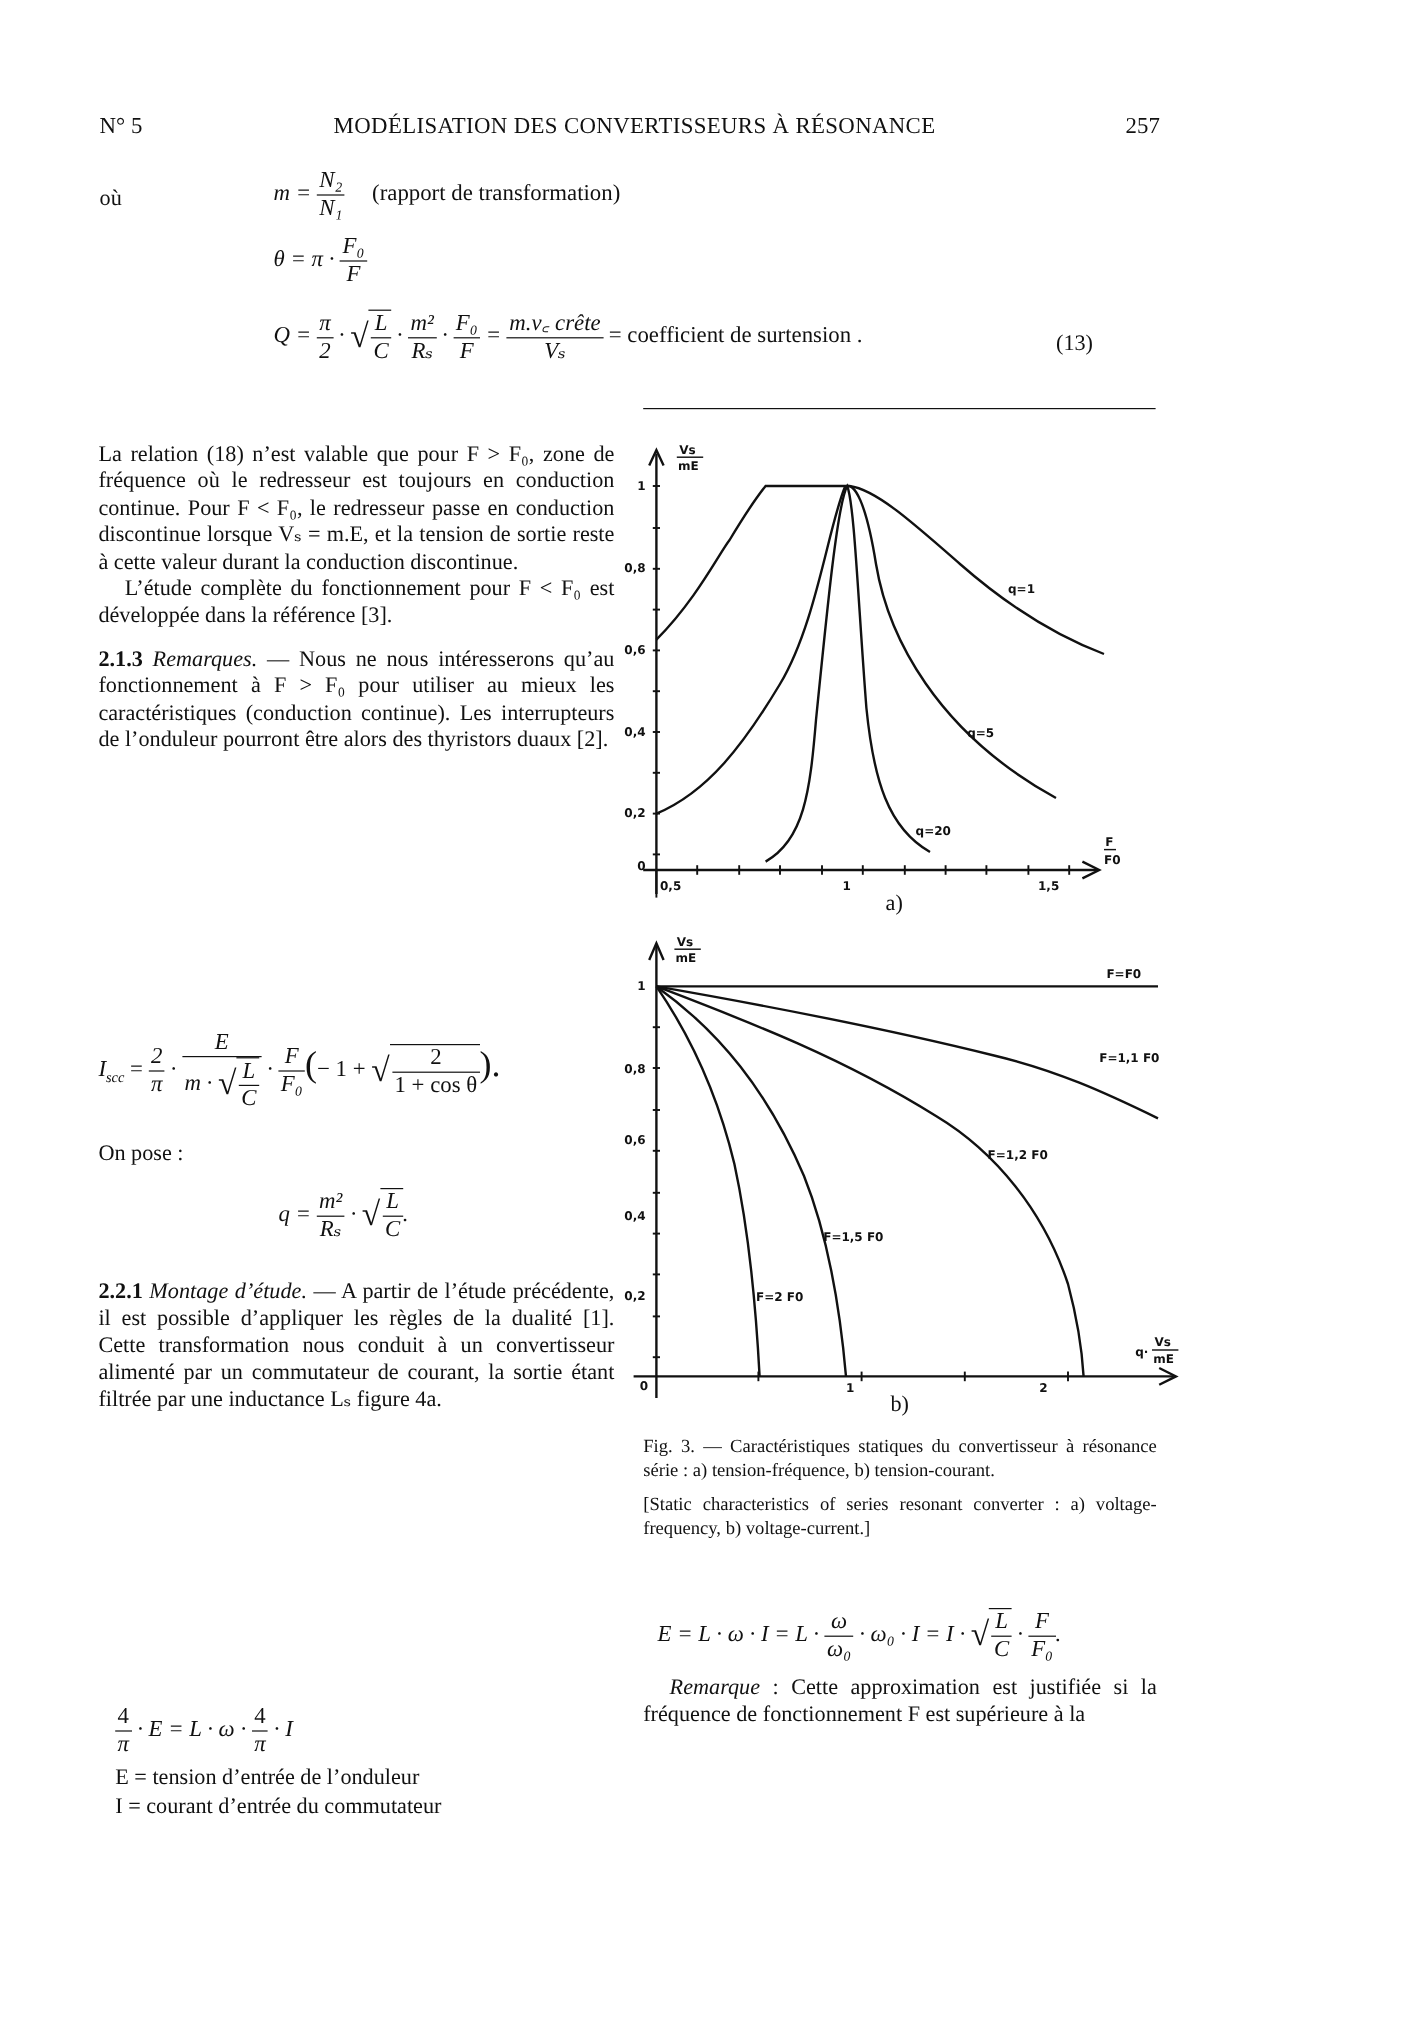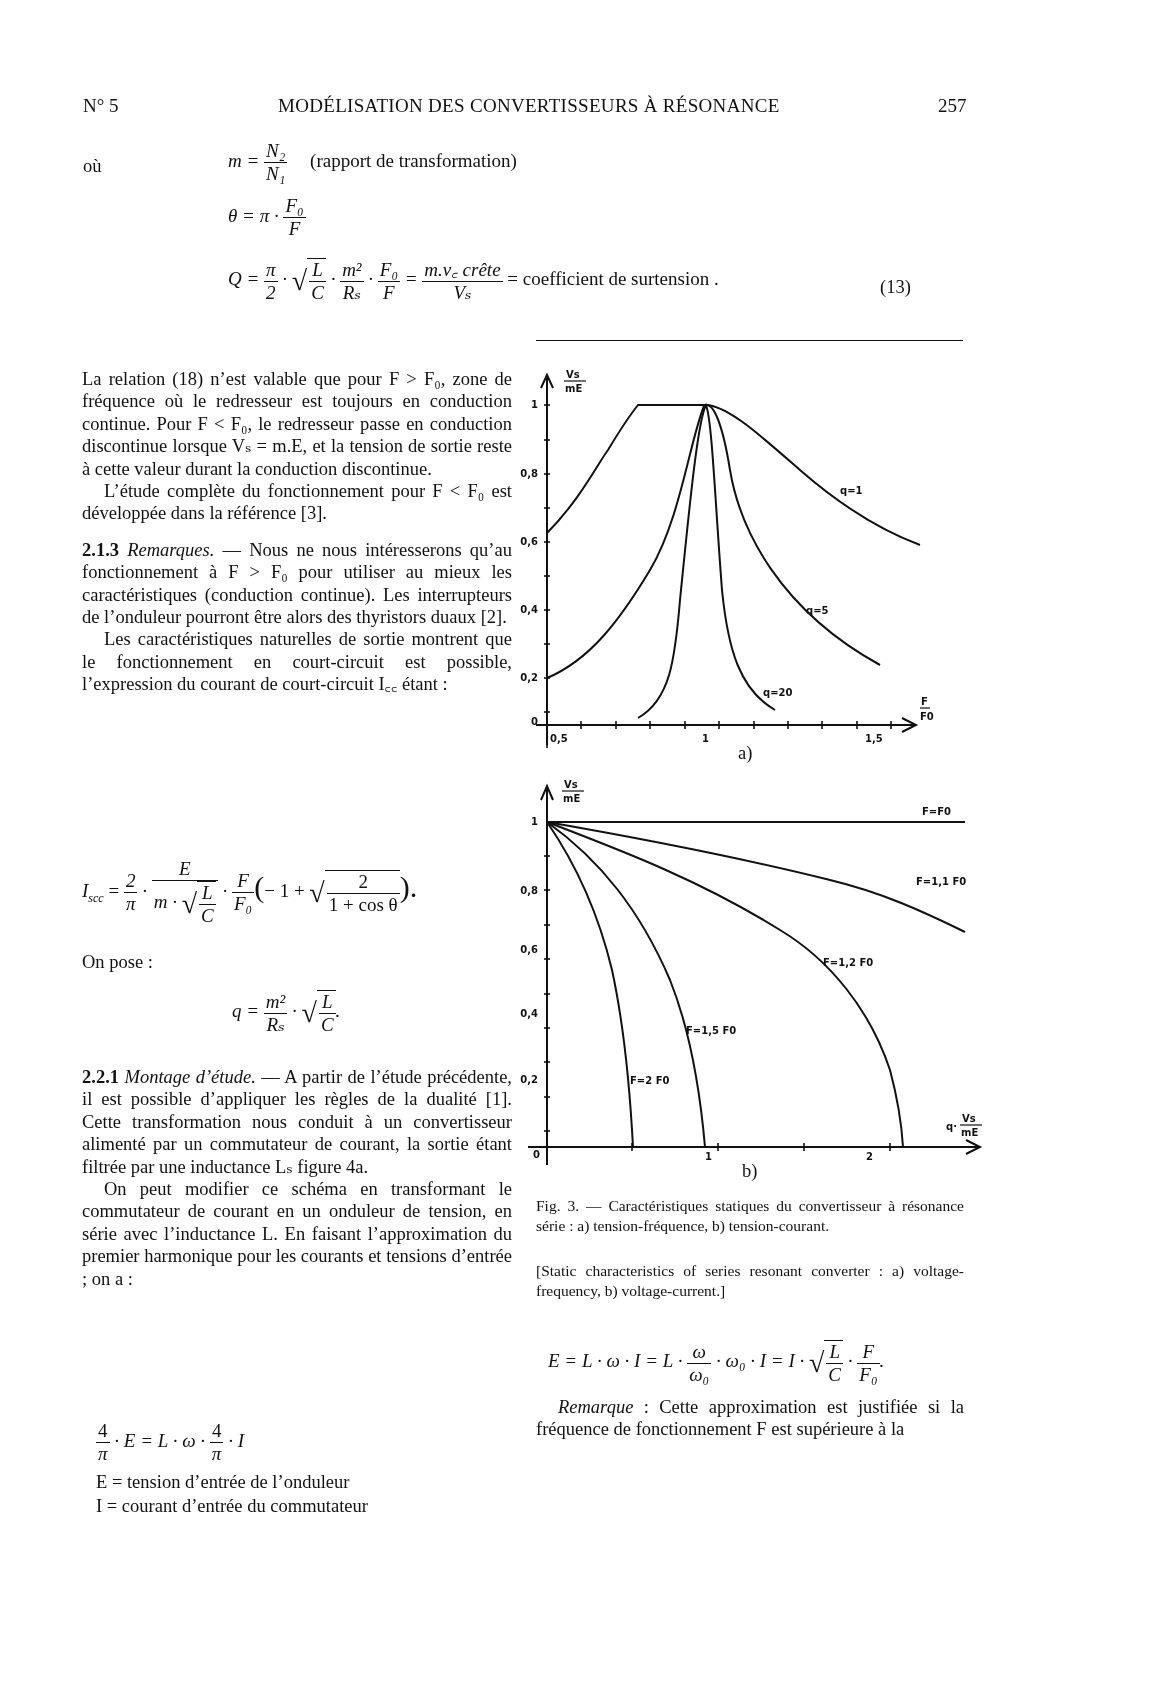--- a/index.html
+++ b/index.html
@@ -54,21 +54,20 @@
   <span class="up">= coefficient de surtension .</span>
 </div>
 <div class="abs txt" style="left:880px; top:276px;">(13)</div>
 
 <div class="abs rule" style="left:536px; top:340px; width:427px;"></div>
 
 <div class="abs txt just" style="left:82px; top:368px; width:430px;">
   <div>La relation (18) n’est valable que pour F &gt; F₀, zone de fréquence où le redresseur est toujours en conduction continue. Pour F &lt; F₀, le redresseur passe en conduction discontinue lorsque Vₛ = m.E, et la tension de sortie reste à cette valeur durant la conduction discontinue.</div>
   <div class="ind">L’étude complète du fonctionnement pour F &lt; F₀ est développée dans la référence [3].</div>
   <div style="margin-top:14px;"><b>2.1.3</b> <span class="it">Remarques.</span><span> — Nous ne nous intéresserons qu’au fonctionnement à F &gt; F₀ pour utiliser au mieux les caractéristiques (conduction continue). Les interrupteurs de l’onduleur pourront être alors des thyristors duaux [2].</span></div>
-  <div class="ind">Les caractéristiques naturelles de sortie montrent que le fonctionnement en court-circuit est possible, l’expression du courant de court-circuit I꜀꜀ étant :</div>
 </div>
 
 <div class="abs math" style="left:82px; top:858px;">
   <span><span>I</span><sub>scc</sub></span>
   <span class="up">=</span>
   <span class="frac"><span class="num">2</span><span>π</span></span> ·
   <span class="frac"><span class="num">E</span><span><span>m ·</span> <span class="rad">√</span><span class="sqrt"><span class="frac"><span class="num">L</span><span>C</span></span></span></span></span> ·
   <span class="frac"><span class="num">F</span><span>F₀</span></span><span class="up" style="font-size:30px;">(</span><span class="up">− 1 +</span>
   <span class="rad">√</span><span class="sqrt"><span class="frac up"><span class="num">2</span><span>1 + cos θ</span></span></span><span class="up" style="font-size:30px;">).</span>
 </div>
@@ -76,21 +75,20 @@
 <div class="abs txt" style="left:82px; top:951px;">On pose :</div>
 
 <div class="abs math" style="left:232px; top:990px;">
   <span>q =</span>
   <span class="frac"><span class="num">m²</span><span>Rₛ</span></span> ·
   <span class="rad">√</span><span class="sqrt"><span class="frac"><span class="num">L</span><span>C</span></span></span><span>.</span>
 </div>
 
 <div class="abs txt just" style="left:82px; top:1066px; width:430px;">
   <div><b>2.2.1</b> <span class="it">Montage d’étude.</span><span> — A partir de l’étude précédente, il est possible d’appliquer les règles de la dualité [1]. Cette transformation nous conduit à un convertisseur alimenté par un commutateur de courant, la sortie étant filtrée par une inductance Lₛ figure 4a.</span></div>
-  <div class="ind">On peut modifier ce schéma en transformant le commutateur de courant en un onduleur de tension, en série avec l’inductance L. En faisant l’approximation du premier harmonique pour les courants et tensions d’entrée ; on a :</div>
 </div>
 
 <div class="abs math" style="left:96px; top:1420px;">
   <span class="frac up"><span class="num">4</span><span class="it">π</span></span>
   <span>· E = L · ω ·</span>
   <span class="frac up"><span class="num">4</span><span class="it">π</span></span>
   <span>· I</span>
 </div>
 
 <div class="abs txt" style="left:96px; top:1471px;">E = tension d’entrée de l’onduleur</div>
@@ -206,21 +204,21 @@
     <text x="422" y="45">F=F0</text>
     <text x="416" y="115">F=1,1 F0</text>
     <text x="323" y="196">F=1,2 F0</text>
     <text x="186" y="264">F=1,5 F0</text>
     <text x="130" y="314">F=2 F0</text>
   </g>
 </svg>
 <div class="abs txt" style="left:742px; top:1160px;">b)</div>
 
 <div class="abs cap just" style="left:536px; top:1196px; width:428px;">Fig. 3. — Caractéristiques statiques du convertisseur à résonance série : a) tension-fréquence, b) tension-courant.</div>
-<div class="abs cap just" style="left:536px; top:1244px; width:428px;margin-top:17px;">[Static characteristics of series resonant converter : a) voltage-frequency, b) voltage-current.]</div>
+<div class="abs cap just" style="left:536px; top:1244px; width:428px;">[Static characteristics of series resonant converter : a) voltage-frequency, b) voltage-current.]</div>
 
 <div class="abs math" style="left:548px; top:1340px;">
   <span>E = L · ω · I = L ·</span>
   <span class="frac"><span class="num">ω</span><span>ω₀</span></span>
   <span>· ω₀ · I = I ·</span>
   <span class="rad">√</span><span class="sqrt"><span class="frac"><span class="num">L</span><span>C</span></span></span>
   <span>·</span>
   <span class="frac"><span class="num">F</span><span>F₀</span></span><span>.</span>
 </div>
 

